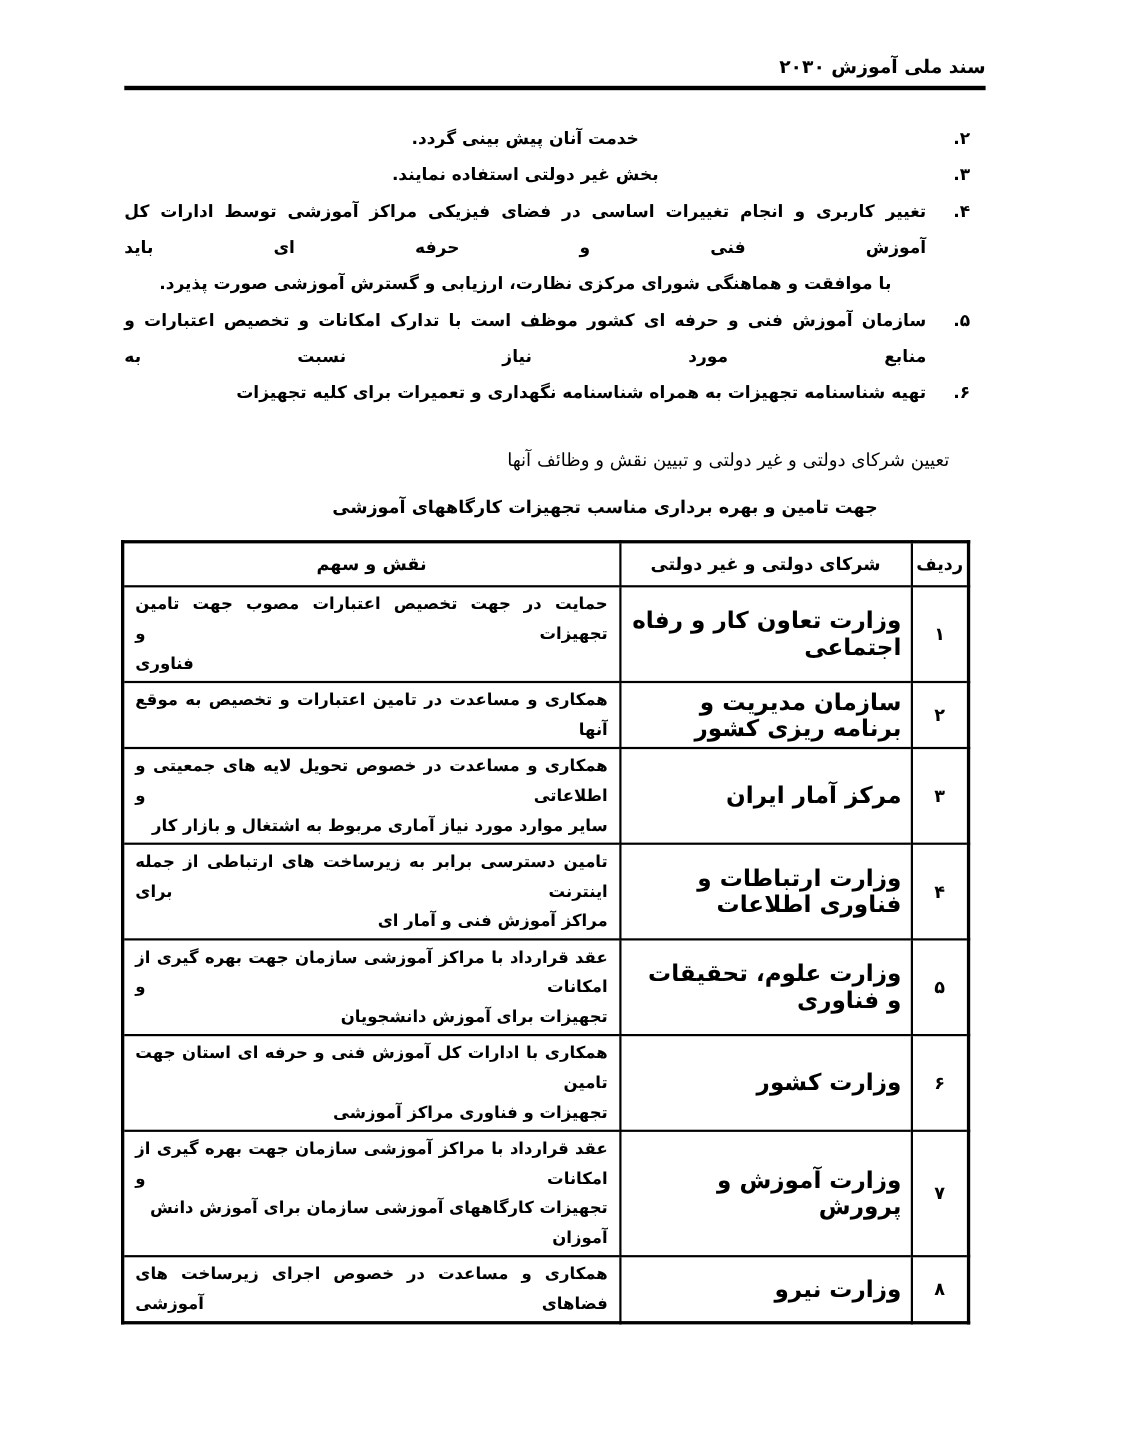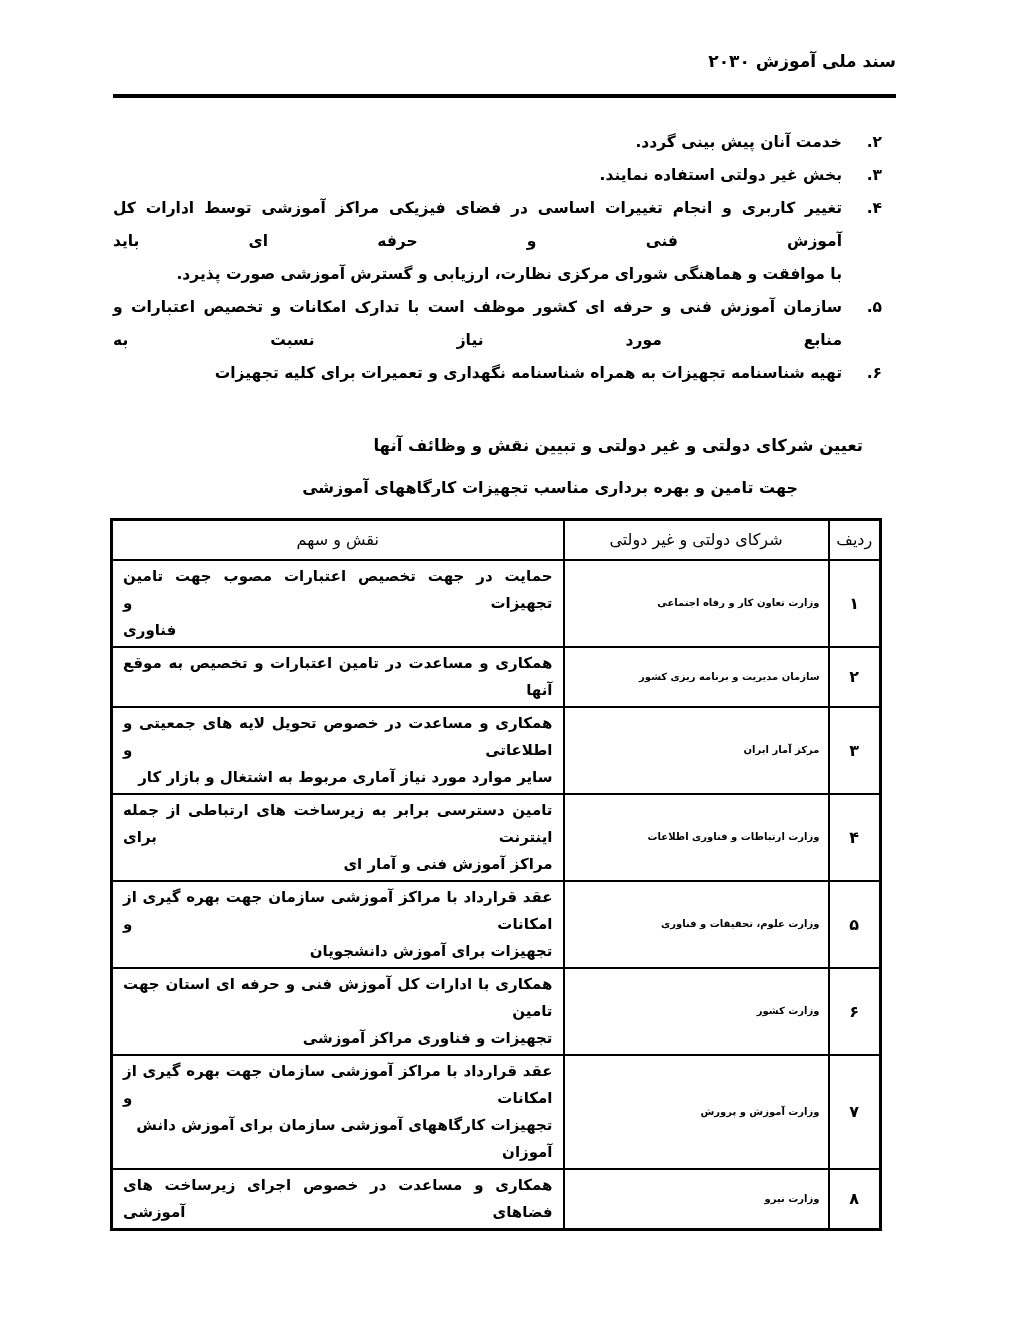--- a/index.html
+++ b/index.html
@@ -18,21 +18,21 @@
   .content {
     position: absolute;
     left: 113px;
     top: 0;
     width: 783px;
     direction: rtl;
   }
   
   .doc-header {
     margin-top: 48px;
-    padding-bottom: 20px;
+    padding-bottom: 4px;
     border-bottom: 4px solid #000;
   }
   .doc-header-title {
     font-size: 17px;
     font-weight: bold;
     line-height: 26px;
     text-align: right;
   }
   
   .list {
@@ -45,28 +45,28 @@
   .list-item .num {
     flex: 0 0 40px;
     text-align: right;
     line-height: 33px;
   }
   .list-item .lines { flex: 1 1 auto; min-width: 0; }
   .line { line-height: 33px; }
   .just   { text-align: justify; text-align-last: justify; }
   .start  { text-align: right; }
   .end    { text-align: left; }
-  .center { text-align: right; }
+  .center { text-align: center; }
   
   .section-heading {
-    margin-top: 39px;
+    margin-top: 28px;
     padding-left: 33px;      
     padding-right: 33px;
     font-size: 16.5px;
-    font-weight: bold;
+    font-weight: normal;
     text-align: right;
     line-height: 33px;
   }
   .section-sub {
     margin-top: 9px;
     padding-right: 98px;
     font-size: 16px;
     font-weight: bold;
     text-align: right;
     line-height: 33px;
@@ -83,31 +83,31 @@
   .partners-table th, .partners-table td {
     border: 2px solid #000;
     vertical-align: middle;
     overflow: hidden;
   }
   .partners-table thead tr { height: 40px; }
   .partners-table tbody tr { height: 60px; }
   .partners-table th {
     font-size: 16px;
     text-align: center;
-    font-weight: normal;
+    font-weight: bold;
     padding: 2px;
   }
   .num-cell {
     text-align: center;
     font-size: 16px;
     padding: 2px;
   }
   .partner-cell {
     text-align: right;
-    font-size: 10px;
+    font-size: 21px;
     padding: 4px 8px;
     line-height: 24px;
   }
   .role-cell { padding: 2px 10px; font-size: 15px; }
   .role-cell .line { line-height: 27px; }
 </style>
 </head>
 <body>
 
 <div class="content">

